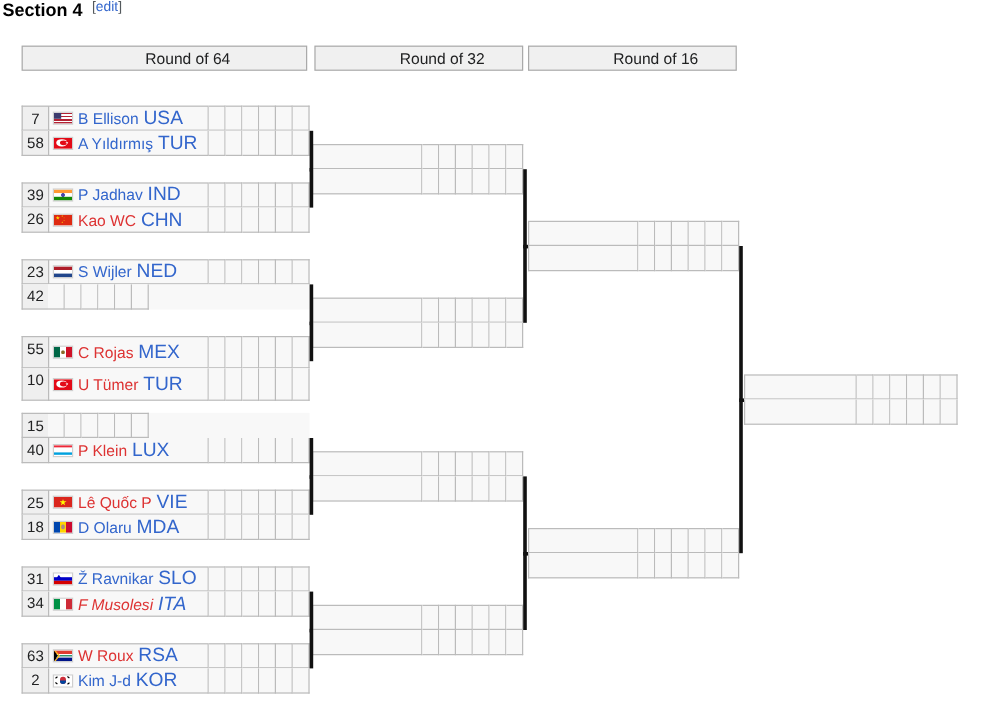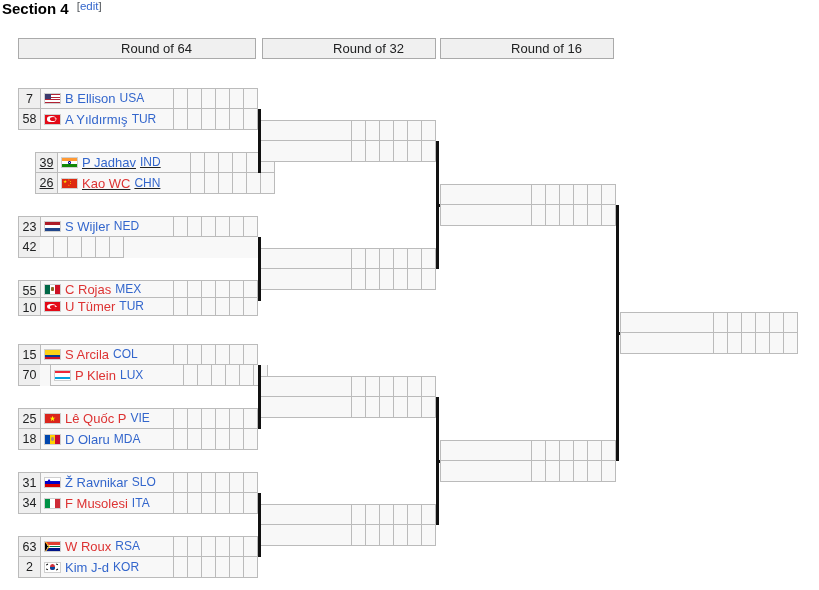--- a/index.html
+++ b/index.html
@@ -70,21 +70,21 @@
     box-sizing:border-box;
     border:1px solid #bbb;
     background:#f8f8f8;
     padding:0 3px 0 3px;
     display:flex;align-items:center;gap:4px;
     white-space:nowrap;
     overflow:hidden;
     line-height:21px;
   }
   .pname .pl{font-size:13px;}
-  .pname .cc{font-size:12px;color:#3366cc;}
+  .pname .cc{font-size:16px;color:#3366cc;}
   .blue{color:#3366cc;}
   .red{color:#d33;}
   .scell{
     box-sizing:border-box;
     border:1px solid #bbb;
     border-left:none;
     background:#f8f8f8;
     width:14px;flex:0 0 14px;
   }
   .prow + .prow .seed,
@@ -163,21 +163,21 @@
             <span class="cc">TUR</span>
           </div>
           <div class="scell"></div>
         <div class="scell"></div>
         <div class="scell"></div>
         <div class="scell"></div>
         <div class="scell"></div>
         <div class="scell"></div>
         </div>
     </div>
-    <div class="mbox" style="left:35px;top:152px;width:240px;height:42px;text-decoration:underline;">
+    <div class="mbox" style="left:18px;top:152px;width:240px;height:42px;">
       <div class="prow">
           <div class="seed">39</div>
           <div class="pname" style="width:134px;flex:0 0 134px;">
             <span class="flag">
             <i style="left:0;top:0;width:100%;height:33.3%;background:#f93;"></i>
           <i style="left:0;top:33.3%;width:100%;height:33.4%;background:#fff;"></i>
           <i style="left:0;top:66.7%;width:100%;height:33.3%;background:#128807;"></i>
           <i style="left:41%;top:30%;width:18%;height:40%;border-radius:50%;border:1.2px solid #008;box-sizing:border-box;"></i>
           </span>
             <span class="pl blue">P Jadhav</span>
@@ -239,21 +239,21 @@
       <div class="prow">
           <div class="seed">42</div>
           <div class="scell"></div>
         <div class="scell"></div>
         <div class="scell"></div>
         <div class="scell"></div>
         <div class="scell"></div>
         <div class="scell"></div>
         </div>
     </div>
-    <div class="mbox" style="left:18px;top:280px;width:240px;height:36px;">
+    <div class="mbox" style="left:18px;top:280px;width:240px;height:54px;">
       <div class="prow">
           <div class="seed">55</div>
           <div class="pname" style="width:134px;flex:0 0 134px;">
             <span class="flag">
             <i style="left:0;top:0;width:33.3%;height:100%;background:#006847;"></i>
           <i style="left:33.3%;top:0;width:33.4%;height:100%;background:#fff;"></i>
           <i style="left:66.7%;top:0;width:33.3%;height:100%;background:#ce1126;"></i>
           <i style="left:43%;top:32%;width:14%;height:36%;background:#8a6a28;border-radius:40%;"></i>
           </span>
             <span class="pl red">C Rojas</span>
@@ -283,39 +283,30 @@
         <div class="scell"></div>
         <div class="scell"></div>
         <div class="scell"></div>
         <div class="scell"></div>
         <div class="scell"></div>
         </div>
     </div>
     <div class="mbox" style="left:18px;top:344px;width:240px;height:42px;">
       <div class="prow">
           <div class="seed">15</div>
-          <div class="pname" style="width:134px;flex:0 0 134px;">
-            <span class="flag">
-            <i style="left:0;top:0;width:100%;height:50%;background:#fcd116;"></i>
-          <i style="left:0;top:50%;width:100%;height:25%;background:#003893;"></i>
-          <i style="left:0;top:75%;width:100%;height:25%;background:#ce1126;"></i>
-          </span>
-            <span class="pl red">S Arcila</span>
-            <span class="cc">COL</span>
-          </div>
-          <div class="scell"></div>
-        <div class="scell"></div>
-        <div class="scell"></div>
-        <div class="scell"></div>
-        <div class="scell"></div>
-        <div class="scell"></div>
-        </div>
-      <div class="prow">
-          <div class="seed">70</div>
-          <div class="pname" style="width:134px;flex:0 0 134px;margin-left:10px;">
+          <div class="scell"></div>
+        <div class="scell"></div>
+        <div class="scell"></div>
+        <div class="scell"></div>
+        <div class="scell"></div>
+        <div class="scell"></div>
+        </div>
+      <div class="prow">
+          <div class="seed">40</div>
+          <div class="pname" style="width:134px;flex:0 0 134px;">
             <span class="flag">
             <i style="left:0;top:0;width:100%;height:33.3%;background:#ed2939;"></i>
           <i style="left:0;top:33.3%;width:100%;height:33.4%;background:#fff;"></i>
           <i style="left:0;top:66.7%;width:100%;height:33.3%;background:#00a1de;"></i>
           </span>
             <span class="pl red">P Klein</span>
             <span class="cc">LUX</span>
           </div>
           <div class="scell"></div>
         <div class="scell"></div>
@@ -380,21 +371,21 @@
           </div>
           <div class="scell"></div>
         <div class="scell"></div>
         <div class="scell"></div>
         <div class="scell"></div>
         <div class="scell"></div>
         <div class="scell"></div>
         </div>
       <div class="prow">
           <div class="seed">34</div>
-          <div class="pname" style="width:134px;flex:0 0 134px;">
+          <div class="pname" style="width:134px;flex:0 0 134px;font-style:italic;">
             <span class="flag">
             <i style="left:0;top:0;width:33.3%;height:100%;background:#009246;"></i>
           <i style="left:33.3%;top:0;width:33.4%;height:100%;background:#fff;"></i>
           <i style="left:66.7%;top:0;width:33.3%;height:100%;background:#ce2b37;"></i>
           </span>
             <span class="pl red">F Musolesi</span>
             <span class="cc">ITA</span>
           </div>
           <div class="scell"></div>
         <div class="scell"></div>

